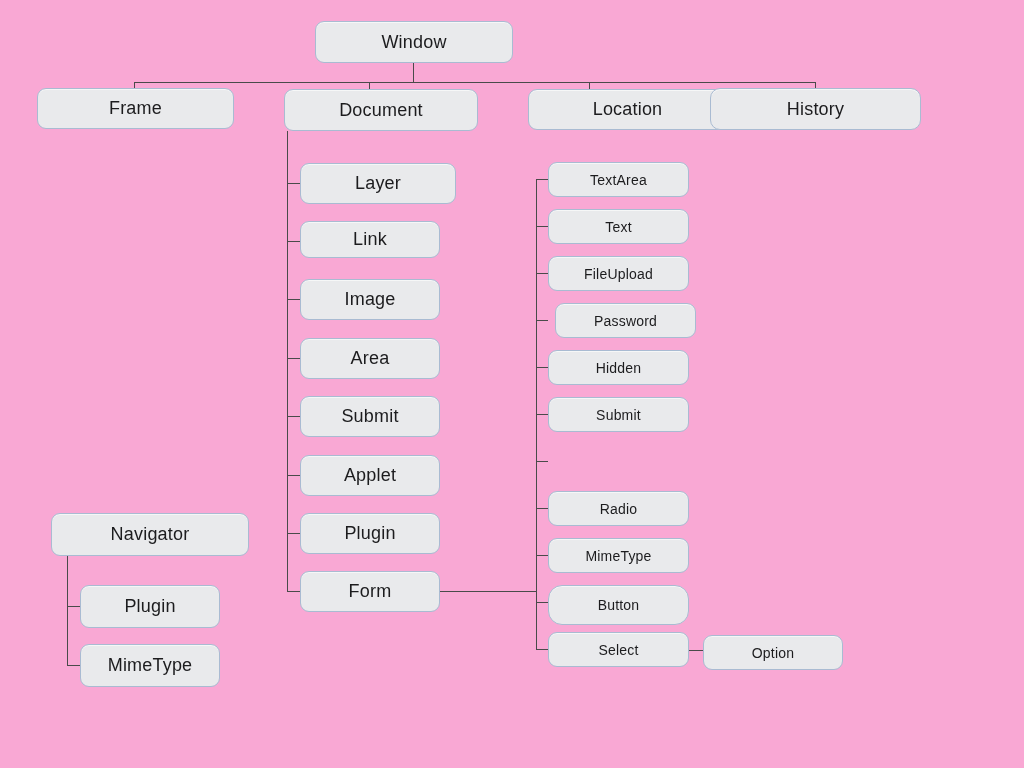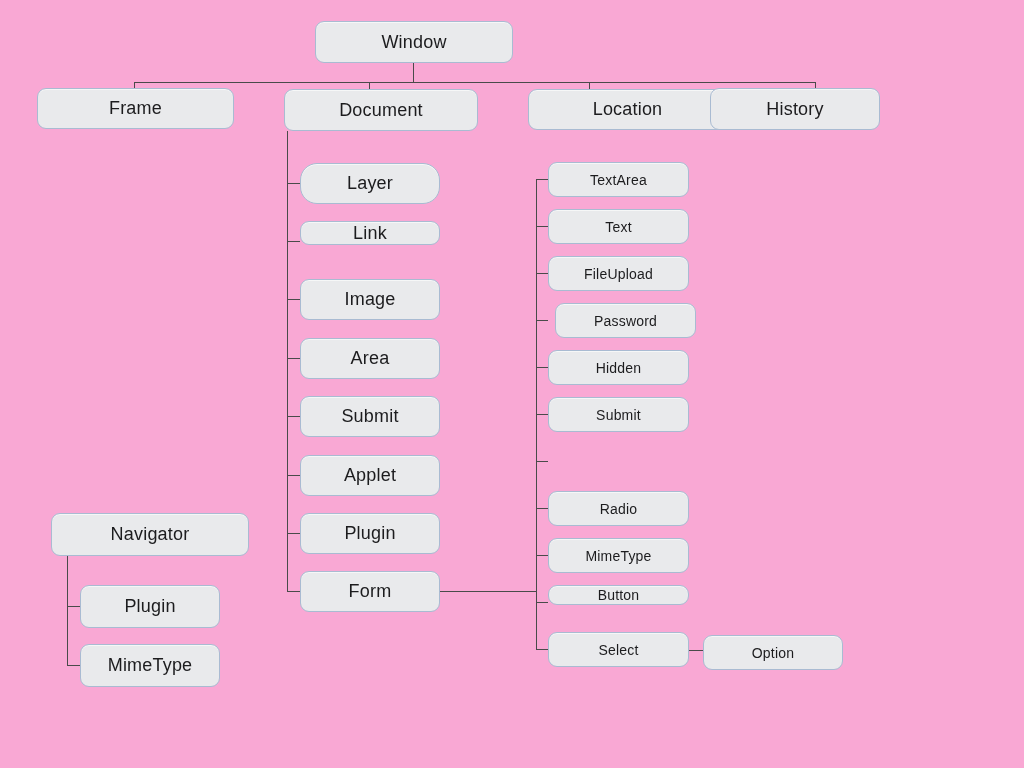--- a/index.html
+++ b/index.html
@@ -68,36 +68,36 @@
     <div class="line" style="left: 536px; top: 602px; width: 12px; height: 1px;"></div>
     <div class="line" style="left: 536px; top: 649px; width: 12px; height: 1px;"></div>
     <div class="line" style="left: 689px; top: 650px; width: 14px; height: 1px;"></div>
     <div class="line" style="left: 67px; top: 556px; width: 1px; height: 110px;"></div>
     <div class="line" style="left: 67px; top: 606px; width: 13px; height: 1px;"></div>
     <div class="line" style="left: 67px; top: 665px; width: 13px; height: 1px;"></div>
     <div class="node node-lg" style="left: 315px; top: 21px; width: 198px; height: 42px;">Window</div>
     <div class="node node-lg" style="left: 37px; top: 88px; width: 197px; height: 41px;">Frame</div>
     <div class="node node-lg" style="left: 284px; top: 89px; width: 194px; height: 42px; text-align: right;">Document</div>
     <div class="node node-lg" style="left: 490px; top: 89px; width: 199px; height: 41px; margin-left: 38px;">Location</div>
-    <div class="node node-lg" style="left: 710px; top: 88px; width: 170px; height: 42px;">History</div>
-    <div class="node node-lg" style="left: 300px; top: 163px; width: 140px; height: 41px; border-radius: 17px;">Layer</div>
-    <div class="node node-lg" style="left: 300px; top: 221px; width: 140px; height: 24px;">Link</div>
+    <div class="node node-lg" style="left: 710px; top: 88px; width: 211px; height: 42px; border-radius: 10px;">History</div>
+    <div class="node node-lg" style="left: 300px; top: 163px; width: 156px; height: 41px;">Layer</div>
+    <div class="node node-lg" style="left: 300px; top: 221px; width: 140px; height: 37px;">Link</div>
     <div class="node node-lg" style="left: 300px; top: 279px; width: 140px; height: 41px;">Image</div>
     <div class="node node-lg" style="left: 300px; top: 338px; width: 140px; height: 41px;">Area</div>
     <div class="node node-lg" style="left: 300px; top: 396px; width: 140px; height: 41px;">Submit</div>
     <div class="node node-lg" style="left: 300px; top: 455px; width: 140px; height: 41px;">Applet</div>
     <div class="node node-lg" style="left: 300px; top: 513px; width: 140px; height: 41px;">Plugin</div>
     <div class="node node-lg" style="left: 300px; top: 571px; width: 140px; height: 41px;">Form</div>
     <div class="node node-sm" style="left: 548px; top: 162px; width: 141px; height: 35px;">TextArea</div>
     <div class="node node-sm" style="left: 548px; top: 209px; width: 141px; height: 35px;">Text</div>
     <div class="node node-sm" style="left: 548px; top: 256px; width: 141px; height: 35px;">FileUpload</div>
     <div class="node node-sm" style="left: 548px; top: 303px; width: 141px; height: 35px; margin-left: 7px;">Password</div>
     <div class="node node-sm" style="left: 548px; top: 350px; width: 141px; height: 35px;">Hidden</div>
     <div class="node node-sm" style="left: 548px; top: 397px; width: 141px; height: 35px;">Submit</div>
     <div class="node node-sm" style="left: 548px; top: 491px; width: 141px; height: 35px;">Radio</div>
     <div class="node node-sm" style="left: 548px; top: 538px; width: 141px; height: 35px;">MimeType</div>
-    <div class="node node-sm" style="left: 548px; top: 585px; width: 141px; height: 20px;">Button</div>
+    <div class="node node-sm" style="left: 548px; top: 585px; width: 141px; height: 40px; border-radius: 14px;">Button</div>
     <div class="node node-sm" style="left: 548px; top: 632px; width: 141px; height: 35px;">Select</div>
     <div class="node node-sm" style="left: 703px; top: 635px; width: 140px; height: 35px;">Option</div>
     <div class="node node-lg" style="left: 51px; top: 513px; width: 198px; height: 43px;">Navigator</div>
     <div class="node node-lg" style="left: 80px; top: 585px; width: 140px; height: 43px;">Plugin</div>
     <div class="node node-lg" style="left: 80px; top: 644px; width: 140px; height: 43px;">MimeType</div>
   </div>
 
 </body></html>

